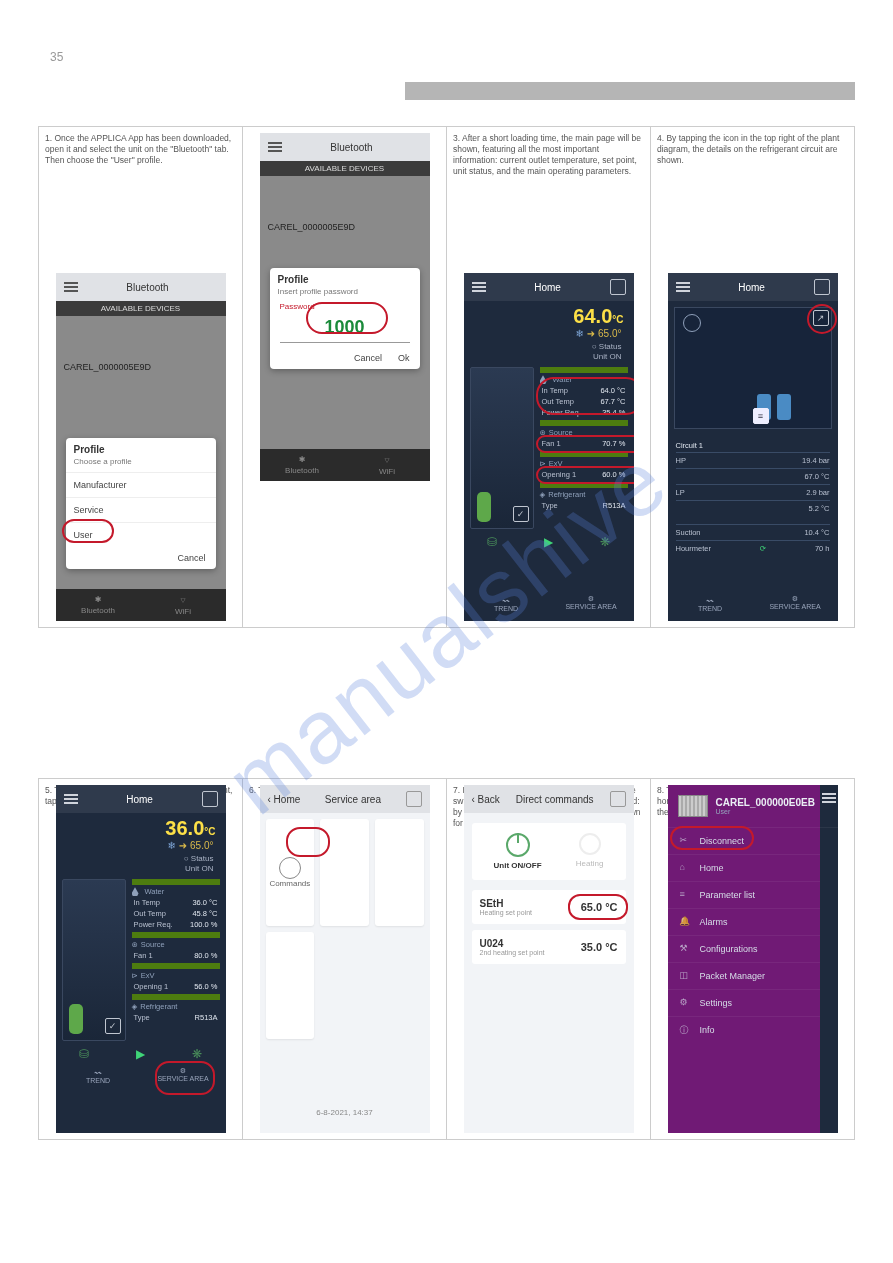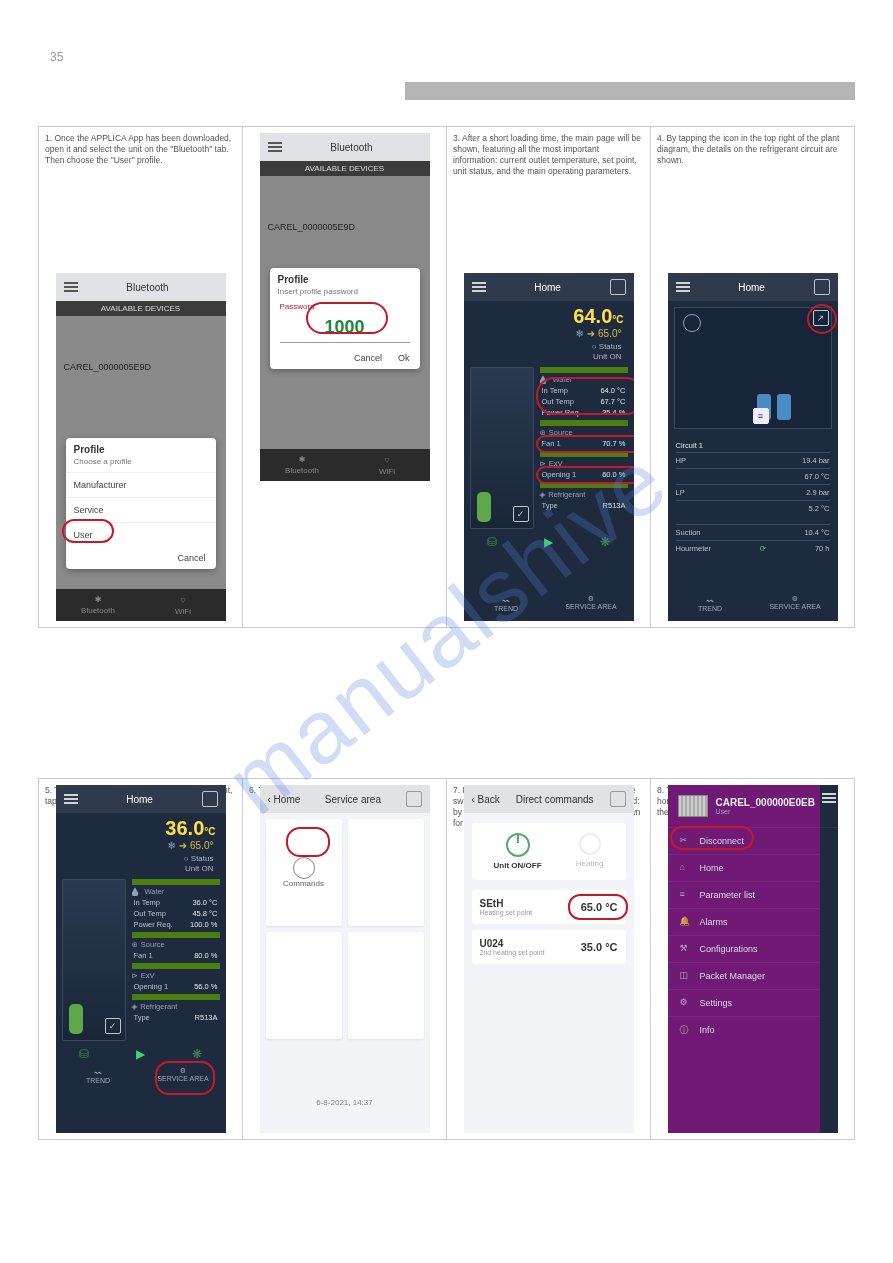--- a/index.html
+++ b/index.html
@@ -48,24 +48,24 @@
   .draw{flex:0 0 62px;height:160px;background:linear-gradient(#2b3a52,#1a2638);border:1px solid #3a4860;border-radius:2px;position:relative;}
   .tank{position:absolute;bottom:6px;left:6px;width:14px;height:30px;background:#5ea84a;border-radius:5px;}
   .kv{flex:1;font-size:7.5px;color:#b8c0d0;}
   .kv .grp{border-top:6px solid #4d7c0f;padding:2px 0;}
   .kv .grp .gh{color:#8fa0ba;font-size:7.5px;margin-bottom:1px;display:flex;align-items:center;gap:3px;}
   .kv .line{display:flex;justify-content:space-between;padding:1px 2px;}
   .kv .line .v{color:#dfe5ee;}
   .bnav{position:absolute;bottom:0;left:0;right:0;height:30px;display:flex;color:#9aa6bc;font-size:7px;}
   .bnav div{flex:1;text-align:center;padding-top:4px;}
   .midic{height:18px;display:flex;justify-content:space-around;align-items:center;color:#4a8f5a;font-size:12px;margin-top:4px;}
-  .tilegrid{display:grid;grid-template-columns:1fr 1fr;grid-template-rows:1fr 1fr;gap:6px;padding:6px;height:220px;}
+  .tilegrid{display:grid;grid-template-columns:1fr 1fr 1fr;grid-template-rows:1fr 1fr;gap:6px;padding:6px;height:220px;}
   .tilegrid .t{background:#fff;border-radius:3px;box-shadow:0 1px 2px rgba(0,0,0,.08);display:flex;flex-direction:column;align-items:center;justify-content:center;font-size:8px;color:#666;}
   .pointer{width:20px;height:20px;border:1.5px solid #888;border-radius:50%;position:relative;}
-  .ts{text-align:center;font-size:8px;color:#888;position:absolute;bottom:26px;left:0;right:0;}
+  .ts{text-align:center;font-size:8px;color:#888;position:absolute;bottom:16px;left:0;right:0;}
   
   .cmd{background:#fff;margin:10px 8px;border-radius:3px;padding:10px;display:flex;gap:10px;}
   .pwr{width:20px;height:20px;border:2px solid #5aa86a;border-radius:50%;position:relative;}
   .pwr:before{content:"";position:absolute;top:-2px;left:50%;width:2px;height:10px;background:#5aa86a;transform:translateX(-50%);}
   .sun{width:18px;height:18px;border:2px solid #ccc;border-radius:50%;}
   .param{background:#fff;margin:6px 8px;border-radius:3px;padding:8px;display:flex;justify-content:space-between;align-items:center;}
   .param .pl{font-size:7px;color:#999;}
   .param .pn{font-size:10px;font-weight:bold;color:#333;}
   .param .pv{font-size:11px;font-weight:bold;color:#333;}
   

